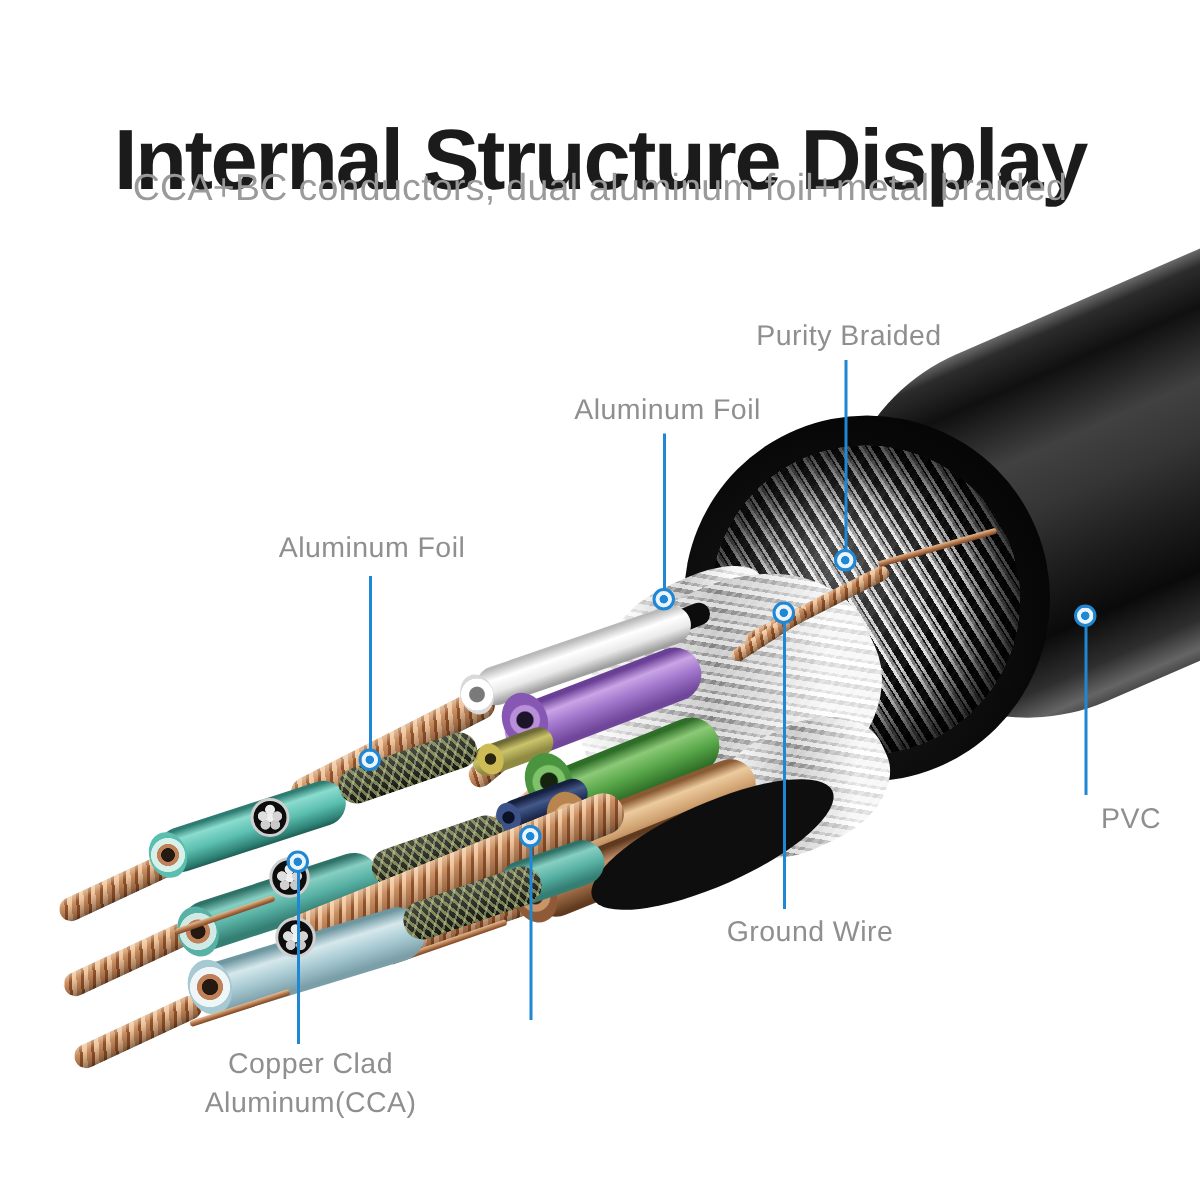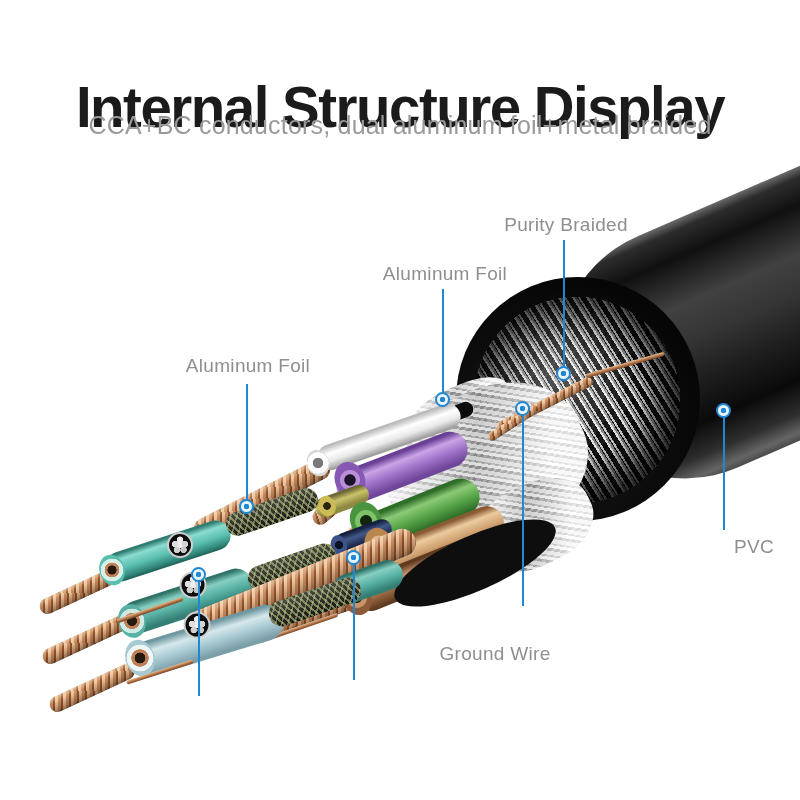--- a/index.html
+++ b/index.html
@@ -157,21 +157,21 @@
   .ld-afl{left:246px;top:384px;height:123px;}  .mk-afl{left:239px;top:499px;}
   .ld-pvc{left:723px;top:411px;height:119px;}  .mk-pvc{left:716px;top:403px;}
   .ld-gw{left:522px;top:409px;height:197px;}   .mk-gw{left:515px;top:401px;}
   .ld-hp{left:353px;top:558px;height:122px;}   .mk-hp{left:346px;top:550px;}
   .ld-cca{left:198px;top:575px;height:121px;}  .mk-cca{left:191px;top:567px;}
 
   .lbl-mb{left:566px;top:214px;}
   .lbl-aft{left:445px;top:263px;}
   .lbl-afl{left:248px;top:355px;}
   .lbl-pvc{left:731px;top:536px;margin-left:23px;}
-  .lbl-gw{left:495px;top:611px;margin-top:32px;}
+  .lbl-gw{left:540px;top:611px;}
   .lbl-hp{left:363px;top:679px;}
   .lbl-cca{left:207px;top:697px;}
 </style>
 </head>
 <body>
 
 <h1 class="title">Internal Structure Display</h1>
 <div class="subtitle">
   <div>CCA+BC conductors, dual aluminum foil+metal braided</div>
 </div>
@@ -266,14 +266,16 @@
   <div class="lbl lbl-gw">Ground Wire</div>
 
   <div class="ld ld-hp"></div>
   <div class="mk mk-hp"></div>
   <div class="lbl two lbl-hp">
   </div>
 
   <div class="ld ld-cca"></div>
   <div class="mk mk-cca"></div>
   <div class="lbl two lbl-cca">
+    <div>Copper Clad</div>
+    <div>Aluminum(CCA)</div>
   </div>
 </div>
 
 </body></html>

